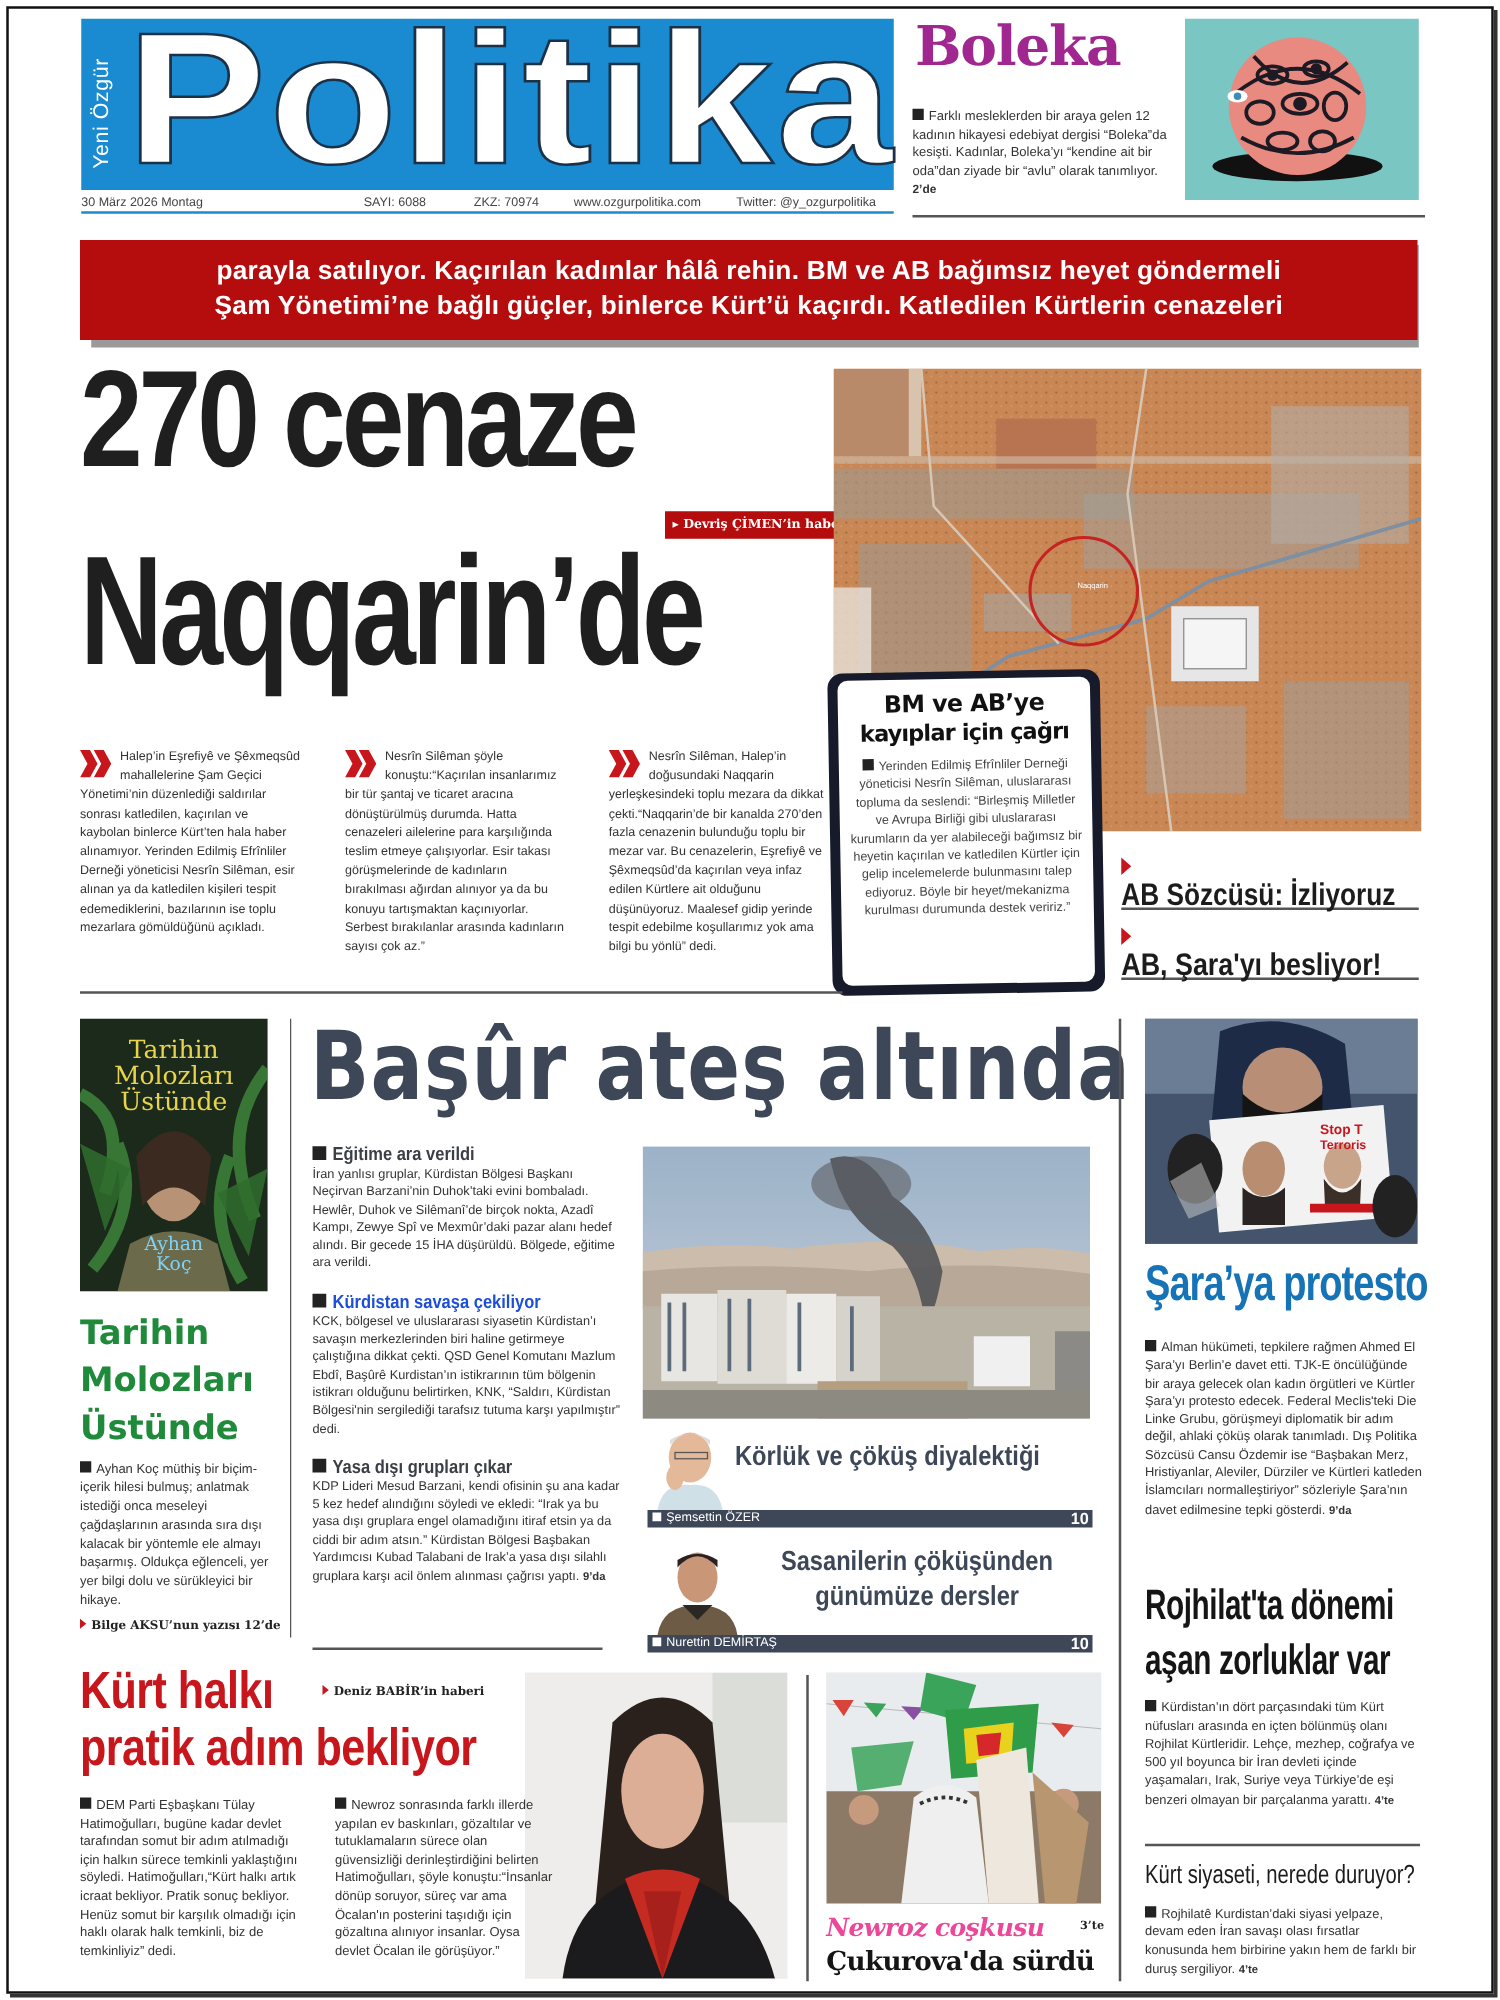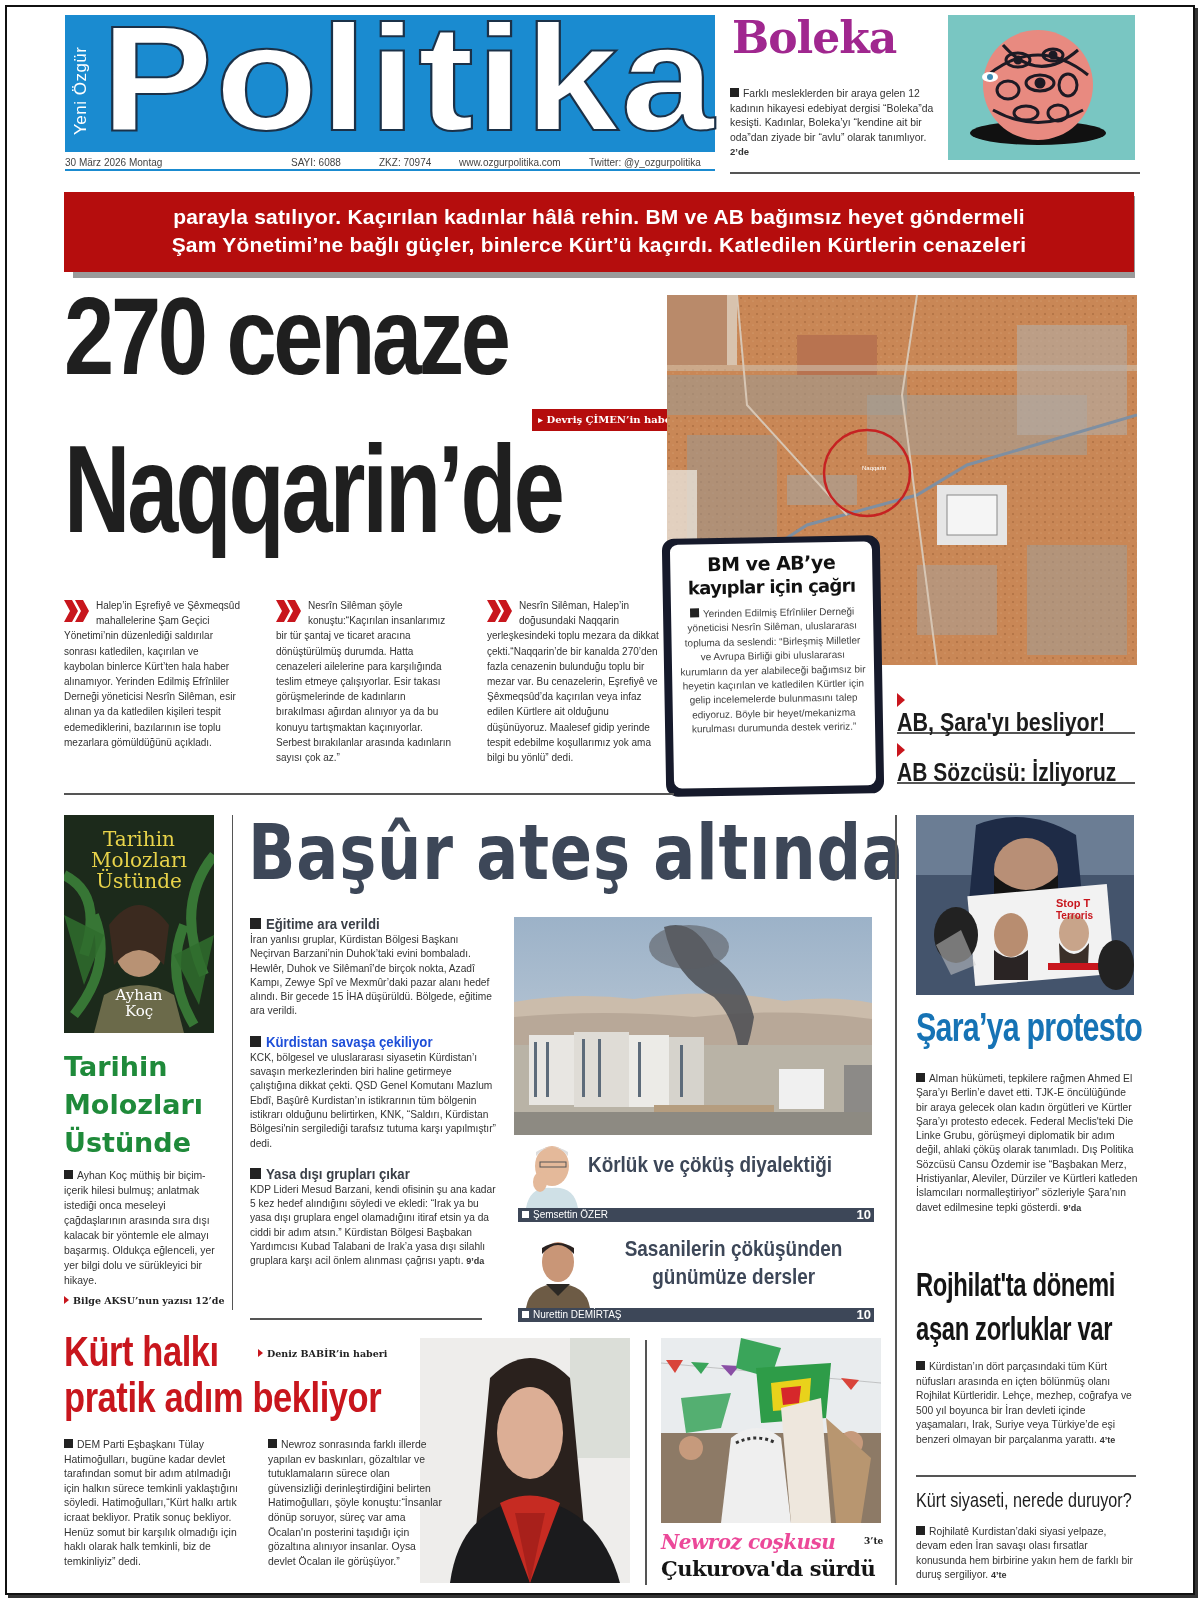--- a/index.html
+++ b/index.html
@@ -139,45 +139,45 @@
   <div style="position:absolute; left:8px; top:6px; right:8px; bottom:8px; background:#fff; border-radius:8px; text-align:center; padding:8px 8px 0 8px;">
     <div style="font-size:19px; font-weight:bold; color:#111; line-height:24px; font-family:'DejaVu Sans', sans-serif; letter-spacing:-0.5px;">BM ve AB’ye</div>
     <div style="font-size:18px; font-weight:bold; color:#111; line-height:24px; font-family:'DejaVu Sans', sans-serif; letter-spacing:-0.7px;">kayıplar için çağrı</div>
     <div class="body-text" style="margin-top:7px; font-size:10px; line-height:14.4px; color:#444;">
       <span class="sq"></span><span>Yerinden Edilmiş Efrînliler Derneği yöneticisi Nesrîn Silêman, uluslararası topluma da seslendi: “Birleşmiş Milletler ve Avrupa Birliği gibi uluslararası kurumların da yer alabileceği bağımsız bir heyetin kaçırılan ve katledilen Kürtler için gelip incelemelerde bulunmasını talep ediyoruz. Böyle bir heyet/mekanizma kurulması durumunda destek veririz.”</span>
     </div>
   </div>
 </div>
 
 <div class="abs" style="left:897px; top:678px; width:238px;">
+  <div style="height:50px; border-bottom:2px solid #555; padding-top:6px;">
+    <span class="red-tri"></span><span class="cond" style="font-size:25px; color:#1c1c1c; transform:scaleX(0.84); vertical-align:middle;">AB Sözcüsü: İzliyoruz</span>
+  </div>
   <div style="height:56px; border-bottom:2px solid #555; padding-top:12px;">
     <span class="red-tri"></span><span class="cond" style="font-size:25px; color:#1c1c1c; transform:scaleX(0.86); vertical-align:middle;">AB, Şara'yı besliyor!</span>
-  </div>
-  <div style="height:50px; border-bottom:2px solid #555; padding-top:6px;">
-    <span class="red-tri"></span><span class="cond" style="font-size:25px; color:#1c1c1c; transform:scaleX(0.84); vertical-align:middle;">AB Sözcüsü: İzliyoruz</span>
   </div>
 </div>
 
 <div class="rule" style="left:64px; top:793px; width:610px; height:2px;"></div>
 
 <div class="img-box" style="left:64px; top:815px; width:150px; height:218px; background:#1f2a1d;">
   <svg width="150" height="218" viewBox="0 0 150 218">
     <rect width="150" height="218" fill="#1c2a1b"></rect>
     <path d="M0 60 Q40 80 20 140 M150 40 Q110 90 140 160 M10 200 Q50 150 30 100 M130 210 Q100 160 120 110" stroke="#3f8a3c" stroke-width="10" fill="none" opacity="0.8"></path>
     <ellipse cx="75" cy="130" rx="25" ry="32" fill="#b89274"></ellipse>
     <path d="M45 110 Q75 70 105 110 L100 150 Q75 120 50 150 Z" fill="#3b2a1f"></path>
     <path d="M40 180 Q75 160 110 180 L120 218 L30 218 Z" fill="#6b6a4a"></path>
     <path d="M0 100 L40 120 L20 170 Z M150 120 L110 140 L135 190 Z" fill="#2f6d2d" opacity="0.85"></path>
   </svg>
   <div style="position:absolute; left:0; top:14px; width:150px; text-align:center; font-family:'DejaVu Serif', serif; color:#e8d34a; font-size:20px; line-height:21px;">
     <div>Tarihin</div>
       <div>Molozları</div>
       <div>Üstünde</div>
   </div>
-  <div style="position:absolute; left:0; top:172px; width:150px; text-align:center; font-family:'DejaVu Serif', serif; color:#ffffff; font-size:15px; line-height:16px;">
+  <div style="position:absolute; left:0; top:172px; width:150px; text-align:center; font-family:'DejaVu Serif', serif; color:#7dd3fc; font-size:15px; line-height:16px;">
     <div>Ayhan</div>
       <div>Koç</div>
   </div>
 </div>
 <div class="abs" style="left:64px; top:1048px; width:170px; color:#1f8a3a; font-size:27px; font-weight:bold; line-height:38px; font-family:'DejaVu Sans', sans-serif;">
   <div>Tarihin</div>
   <div>Molozları</div>
   <div>Üstünde</div>
 </div>
 <div class="abs body-text" style="left:64px; top:1168px; width:160px; font-size:10.4px; line-height:15px;">

